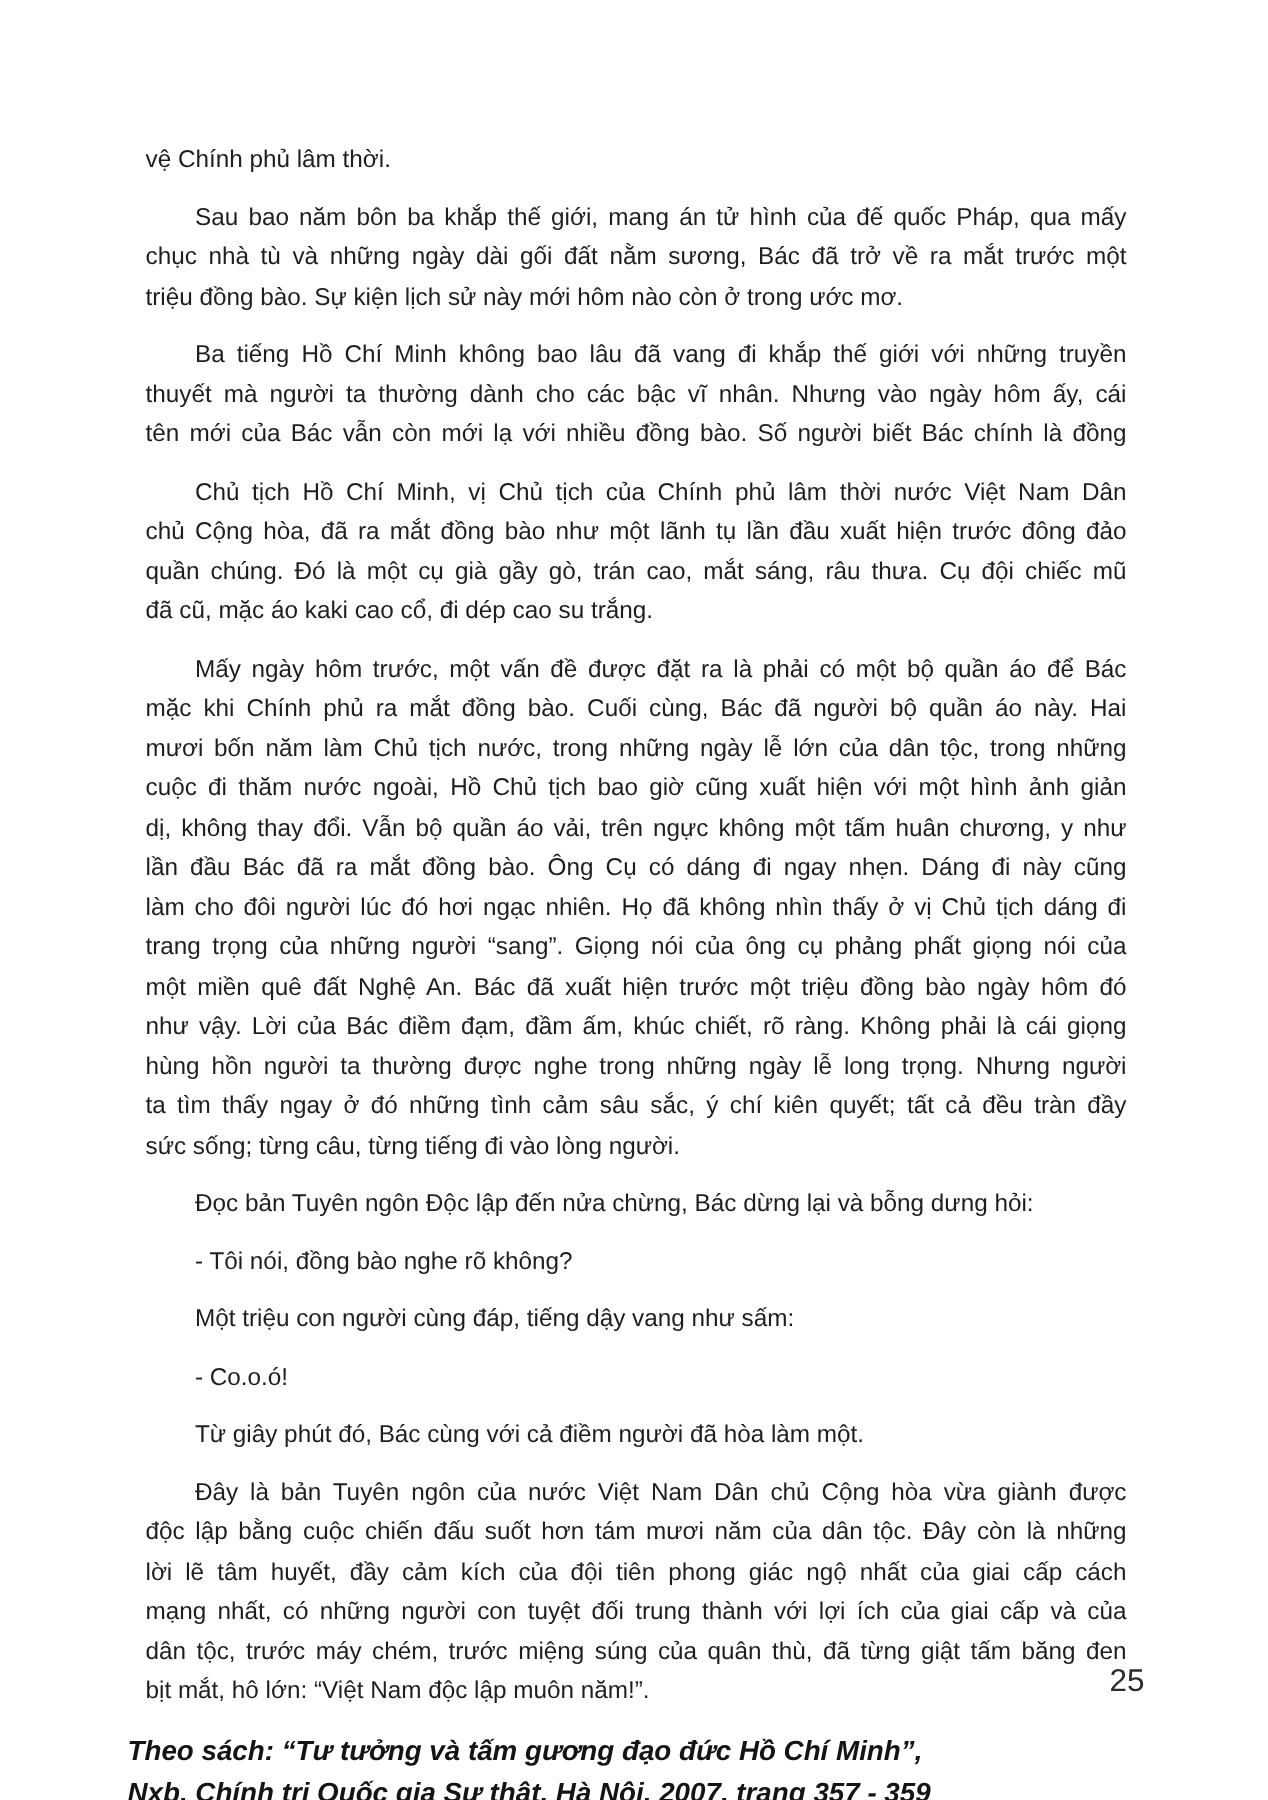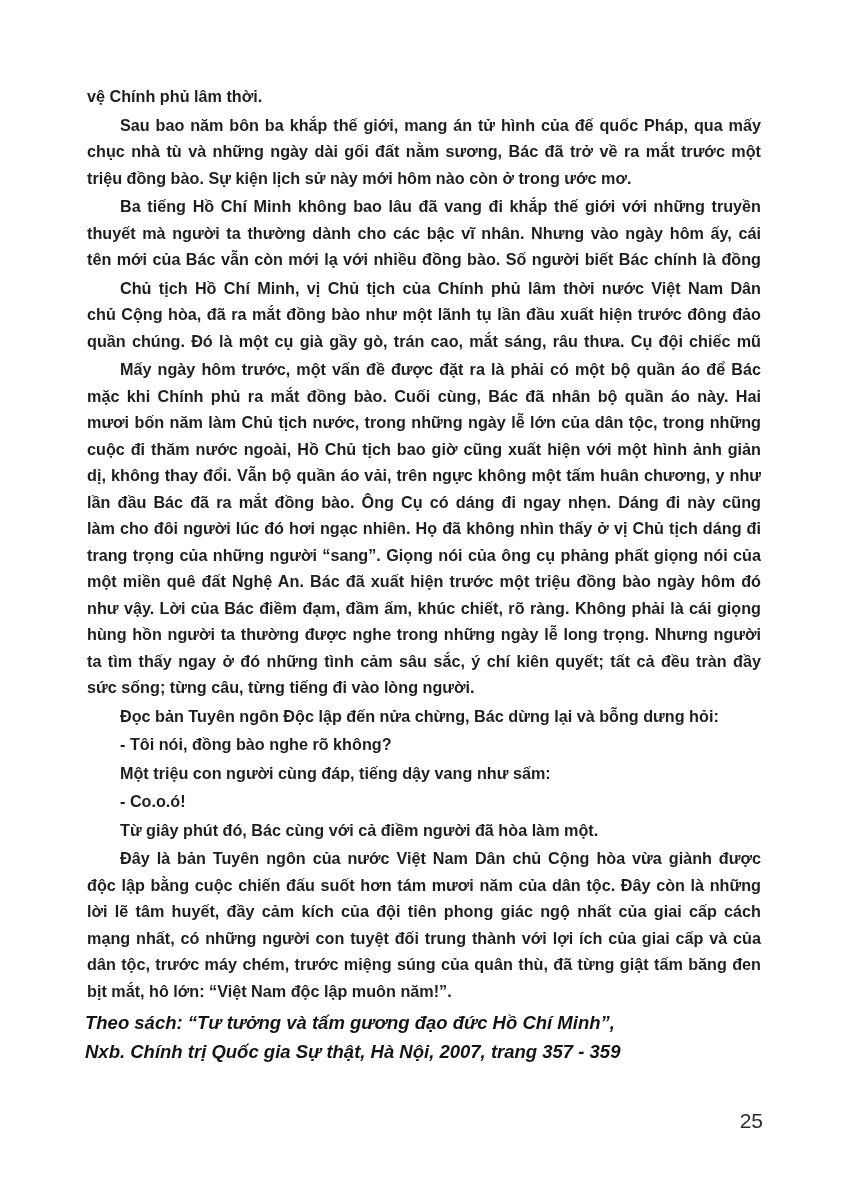--- a/index.html
+++ b/index.html
@@ -18,23 +18,22 @@
   .text-block {
     position: absolute;
     left: 85px;
     top: 81px;
     width: 678px;
     color: #1e1e1e;
     font-size: 16.2px;
     line-height: 26.5px;
   }
   .paragraph {
-    margin: 2px;
+    margin: 12px;
     padding: 0;
-    font-weight: bold;
   }
   .text-line {
     white-space: nowrap;
     text-align: justify;
     text-align-last: justify;
   }
   .text-line.indent {
     text-indent: 33px;
   }
   .text-line.ragged {
@@ -75,24 +74,25 @@
         </div>
         <div class="paragraph">
           <div class="text-line indent">Ba tiếng Hồ Chí Minh không bao lâu đã vang đi khắp thế giới với những truyền</div>
           <div class="text-line">thuyết mà người ta thường dành cho các bậc vĩ nhân. Nhưng vào ngày hôm ấy, cái</div>
           <div class="text-line">tên mới của Bác vẫn còn mới lạ với nhiều đồng bào. Số người biết Bác chính là đồng</div>
         </div>
         <div class="paragraph">
           <div class="text-line indent">Chủ tịch Hồ Chí Minh, vị Chủ tịch của Chính phủ lâm thời nước Việt Nam Dân</div>
           <div class="text-line">chủ Cộng hòa, đã ra mắt đồng bào như một lãnh tụ lần đầu xuất hiện trước đông đảo</div>
           <div class="text-line">quần chúng. Đó là một cụ già gầy gò, trán cao, mắt sáng, râu thưa. Cụ đội chiếc mũ</div>
+          <div class="text-line ragged">đã cũ, mặc áo kaki cao cổ, đi dép cao su trắng.</div>
         </div>
         <div class="paragraph">
           <div class="text-line indent">Mấy ngày hôm trước, một vấn đề được đặt ra là phải có một bộ quần áo để Bác</div>
-          <div class="text-line">mặc khi Chính phủ ra mắt đồng bào. Cuối cùng, Bác đã nhân bộ quần áo này. Hai</div>
+          <div class="text-line">mặc khi Chính phủ ra mắt đồng bào. Cuối cùng, Bác đã người bộ quần áo này. Hai</div>
           <div class="text-line">mươi bốn năm làm Chủ tịch nước, trong những ngày lễ lớn của dân tộc, trong những</div>
           <div class="text-line">cuộc đi thăm nước ngoài, Hồ Chủ tịch bao giờ cũng xuất hiện với một hình ảnh giản</div>
           <div class="text-line">dị, không thay đổi. Vẫn bộ quần áo vải, trên ngực không một tấm huân chương, y như</div>
           <div class="text-line">lần đầu Bác đã ra mắt đồng bào. Ông Cụ có dáng đi ngay nhẹn. Dáng đi này cũng</div>
           <div class="text-line">làm cho đôi người lúc đó hơi ngạc nhiên. Họ đã không nhìn thấy ở vị Chủ tịch dáng đi</div>
           <div class="text-line">trang trọng của những người “sang”. Giọng nói của ông cụ phảng phất giọng nói của</div>
           <div class="text-line">một miền quê đất Nghệ An. Bác đã xuất hiện trước một triệu đồng bào ngày hôm đó</div>
           <div class="text-line">như vậy. Lời của Bác điềm đạm, đầm ấm, khúc chiết, rõ ràng. Không phải là cái giọng</div>
           <div class="text-line">hùng hồn người ta thường được nghe trong những ngày lễ long trọng. Nhưng người</div>
           <div class="text-line">ta tìm thấy ngay ở đó những tình cảm sâu sắc, ý chí kiên quyết; tất cả đều tràn đầy</div>

